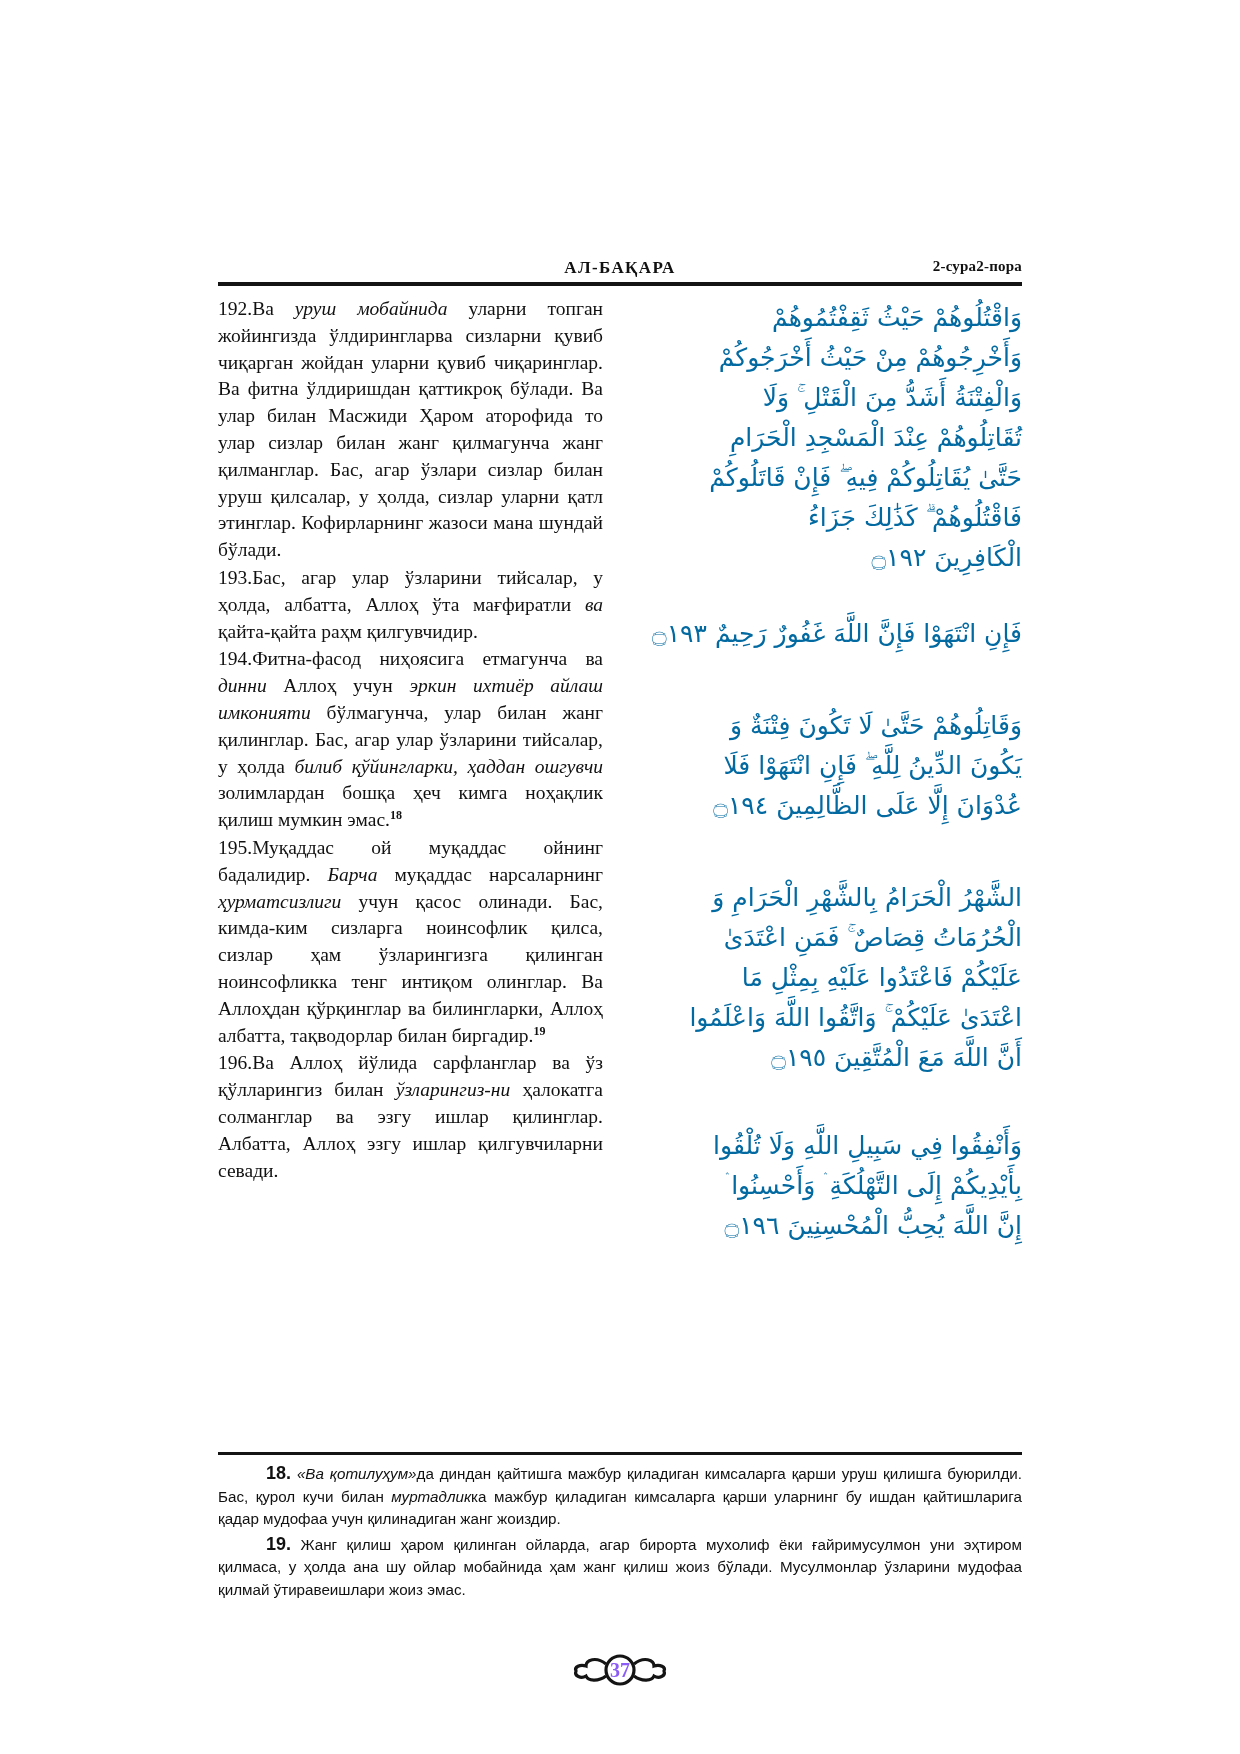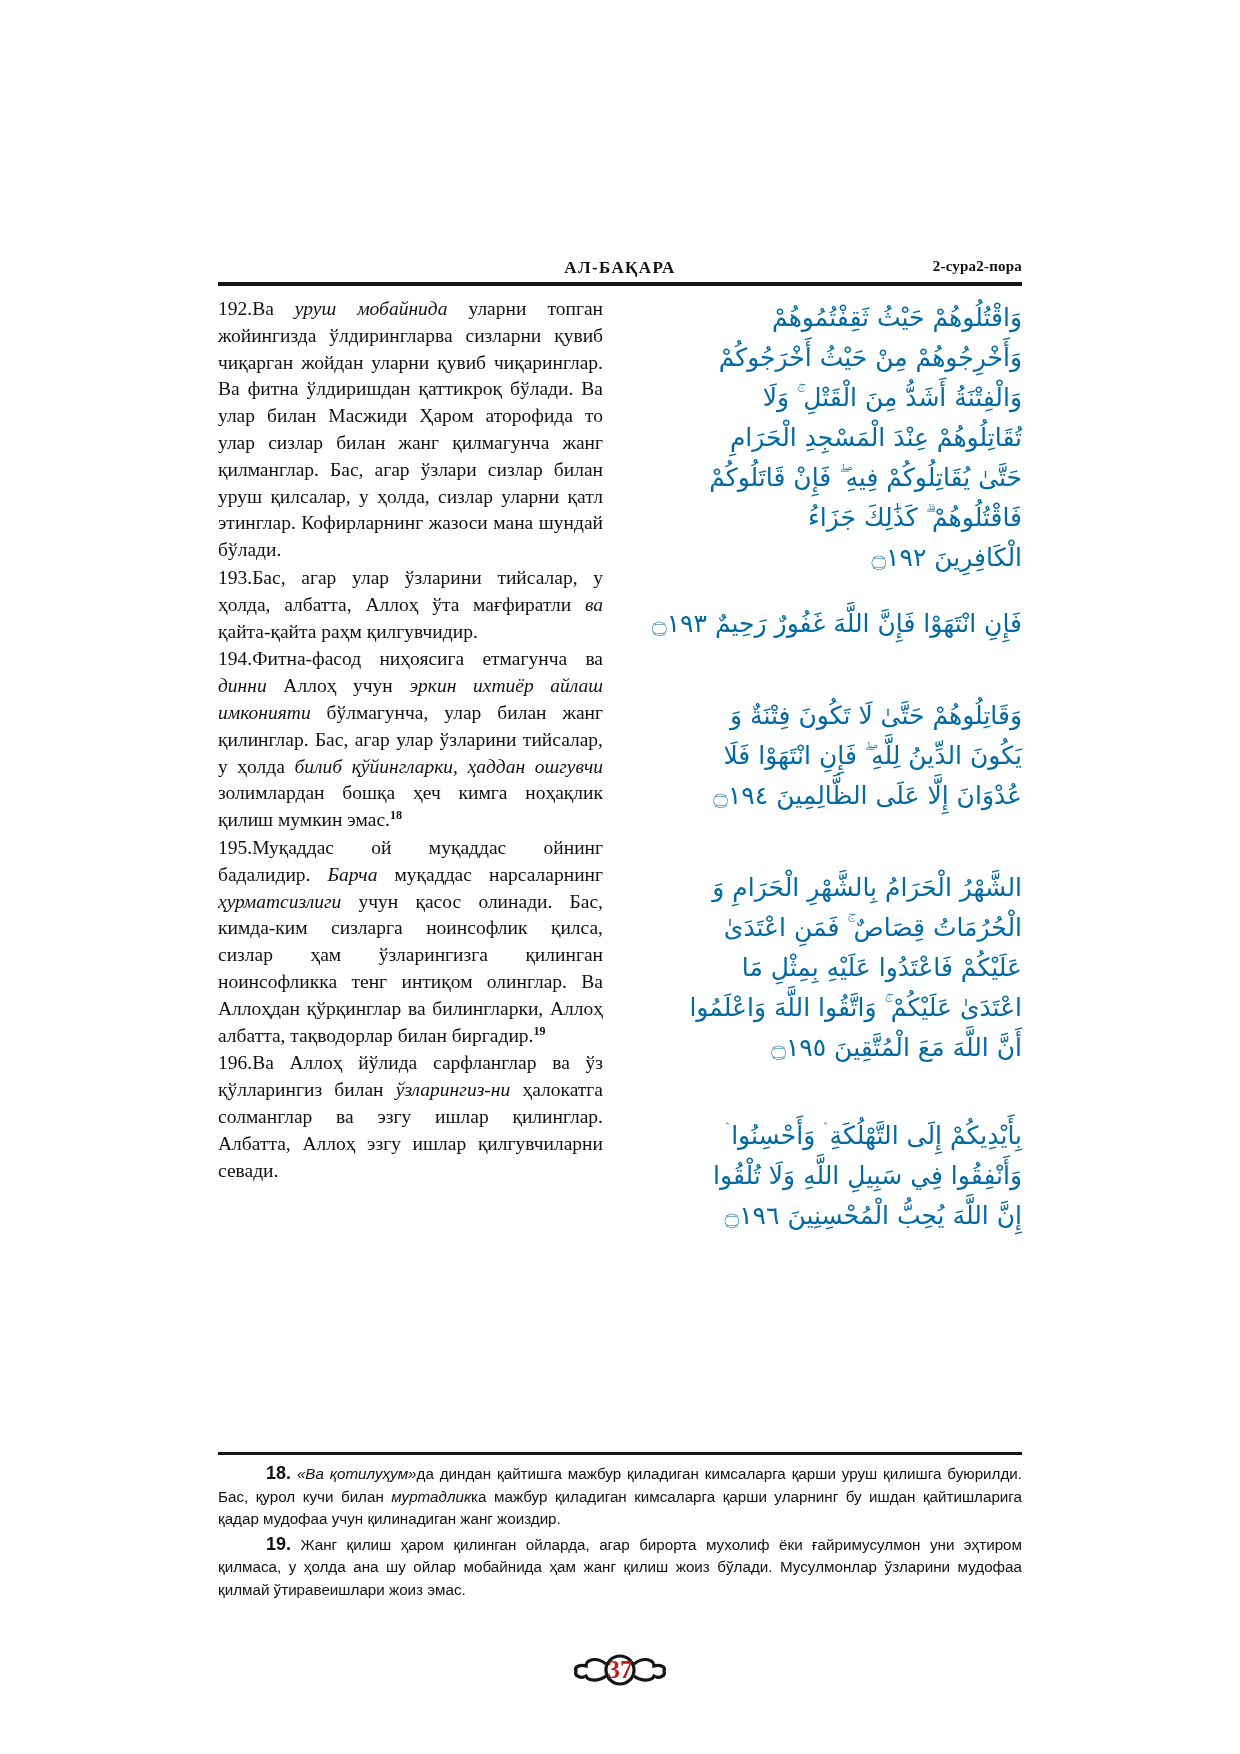--- a/index.html
+++ b/index.html
@@ -133,23 +133,23 @@
   }
   .folio-orn{
     position:relative;
     width:120px;height:40px;
     display:flex;align-items:center;justify-content:center;
   }
   .folio-num{
     position:relative;
     z-index:3;
     font-family:"Liberation Serif","DejaVu Serif",serif;
-    font-size:25px;
-    font-weight:bold;
-    color:#b91c1c;
+    font-size:20px;
+    font-weight:bold;
+    color:#8b5cf6;
   }
   .folio-svg{
     position:absolute;
     left:0;top:0;
   }
 </style>
 </head>
 <body>
 
 <div class="page">
@@ -181,41 +181,41 @@
       <div class="ayah-block" style="margin-top:2px;">
         <p class="ayah">وَاقْتُلُوهُمْ حَيْثُ ثَقِفْتُمُوهُمْ</p>
         <p class="ayah">وَأَخْرِجُوهُمْ مِنْ حَيْثُ أَخْرَجُوكُمْ</p>
         <p class="ayah">وَالْفِتْنَةُ أَشَدُّ مِنَ الْقَتْلِ ۚ وَلَا</p>
         <p class="ayah">تُقَاتِلُوهُمْ عِنْدَ الْمَسْجِدِ الْحَرَامِ</p>
         <p class="ayah">حَتَّىٰ يُقَاتِلُوكُمْ فِيهِ ۖ فَإِنْ قَاتَلُوكُمْ</p>
         <p class="ayah">فَاقْتُلُوهُمْ ۗ كَذَٰلِكَ جَزَاءُ</p>
         <p class="ayah">الْكَافِرِينَ ۝١٩٢</p>
       </div>
 
-      <div class="ayah-block" style="margin-top:26px;">
+      <div class="ayah-block" style="margin-top:36px;">
         <p class="ayah">فَإِنِ انْتَهَوْا فَإِنَّ اللَّهَ غَفُورٌ رَحِيمٌ ۝١٩٣</p>
       </div>
 
       <div class="ayah-block" style="margin-top:52px;">
         <p class="ayah">وَقَاتِلُوهُمْ حَتَّىٰ لَا تَكُونَ فِتْنَةٌ وَ</p>
         <p class="ayah">يَكُونَ الدِّينُ لِلَّهِ ۖ فَإِنِ انْتَهَوْا فَلَا</p>
         <p class="ayah">عُدْوَانَ إِلَّا عَلَى الظَّالِمِينَ ۝١٩٤</p>
       </div>
 
       <div class="ayah-block" style="margin-top:52px;">
         <p class="ayah">الشَّهْرُ الْحَرَامُ بِالشَّهْرِ الْحَرَامِ وَ</p>
         <p class="ayah">الْحُرُمَاتُ قِصَاصٌ ۚ فَمَنِ اعْتَدَىٰ</p>
         <p class="ayah">عَلَيْكُمْ فَاعْتَدُوا عَلَيْهِ بِمِثْلِ مَا</p>
         <p class="ayah">اعْتَدَىٰ عَلَيْكُمْ ۚ وَاتَّقُوا اللَّهَ وَاعْلَمُوا</p>
         <p class="ayah">أَنَّ اللَّهَ مَعَ الْمُتَّقِينَ ۝١٩٥</p>
       </div>
 
       <div class="ayah-block" style="margin-top:48px;">
+        <p class="ayah">وَأَنْفِقُوا فِي سَبِيلِ اللَّهِ وَلَا تُلْقُوا</p>
         <p class="ayah">بِأَيْدِيكُمْ إِلَى التَّهْلُكَةِ ۛ وَأَحْسِنُوا ۛ</p>
-        <p class="ayah">وَأَنْفِقُوا فِي سَبِيلِ اللَّهِ وَلَا تُلْقُوا</p>
         <p class="ayah">إِنَّ اللَّهَ يُحِبُّ الْمُحْسِنِينَ ۝١٩٦</p>
       </div>
     </div>
 
   </div>
 
   <div class="rule-foot"></div>
 
   <div class="footnotes">
     <p class="fn"><span class="fnum">18.</span> <i>«Ва қотилуҳум»</i><span>да диндан қайтишга мажбур қиладиган кимсаларга қарши уруш қилишга буюрилди. Бас, қурол кучи билан </span><i>муртадлик</i><span>ка мажбур қиладиган кимсаларга қарши уларнинг бу ишдан қайтишларига қадар мудофаа учун қилинадиган жанг жоиздир.</span></p>

